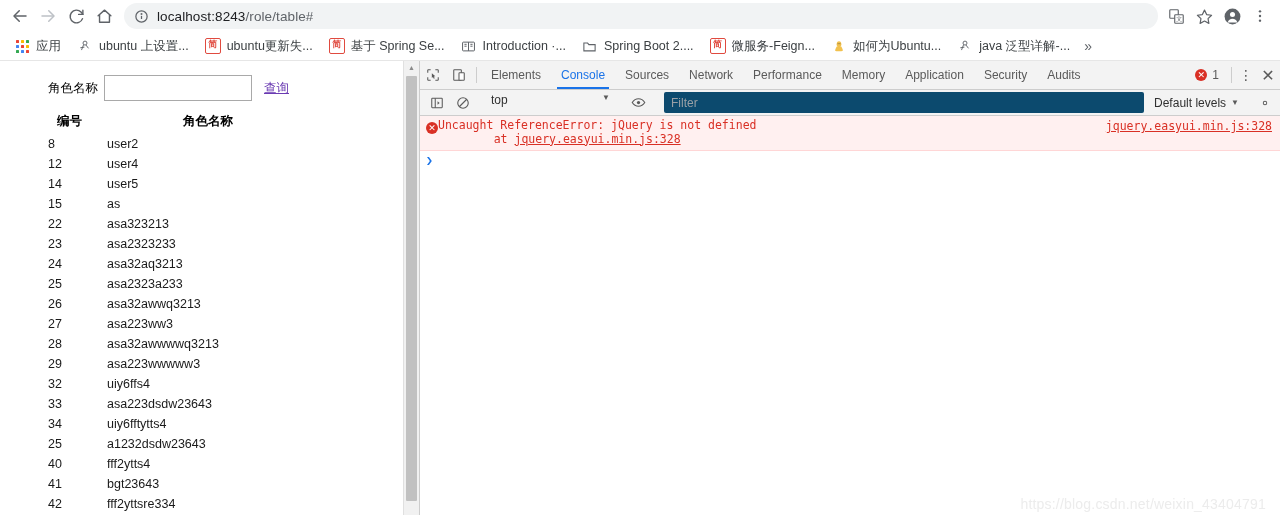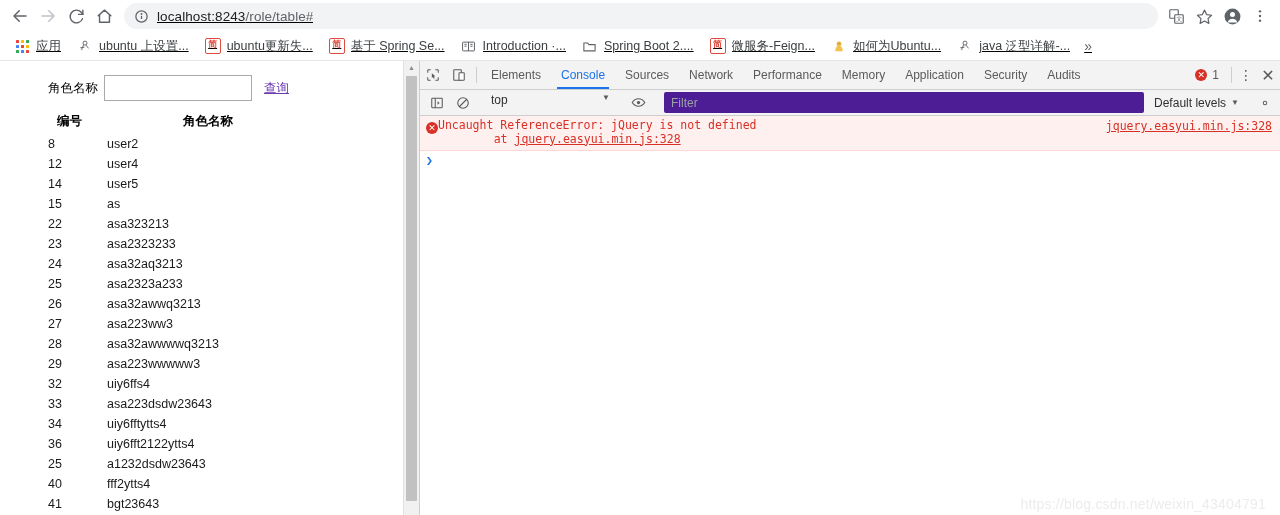--- a/index.html
+++ b/index.html
@@ -3,21 +3,21 @@
 <meta charset="utf-8">
 <style>
   html,body{margin:0;padding:0;}
   body{
     width:1280px;height:515px;overflow:hidden;
     background:#ffffff;
     font-family:"Liberation Sans","DejaVu Sans",sans-serif;
     -webkit-font-smoothing:antialiased;
   }
   
-  #browser-chrome{background:#5eead4;text-decoration:underline;}
+  #browser-chrome{background:#5eead4;}
   #toolbar{
     height:32px;display:flex;align-items:center;padding:0 6px;
     background:#ffffff;position:relative;
   }
   .nav-btn{
     width:28px;height:28px;display:flex;align-items:center;justify-content:center;
     border-radius:50%;flex:0 0 auto;color:#5f6368;
   }
   .nav-btn svg{display:block;}
   .nav-btn.disabled{color:#bdc1c6;}
@@ -147,21 +147,21 @@
   #dt-console-toolbar{
     height:25px;display:flex;align-items:center;background:#f3f3f3;
     border-bottom:1px solid #cdcdcd;padding:0 4px;flex:0 0 auto;
   }
   #ctx-select{
     display:flex;align-items:flex-start;width:125px;height:19px;
     font-size:12px;color:#303030;padding-left:6px;position:relative;
   }
   #ctx-select .caret{position:absolute;right:6px;font-size:8px;color:#5a5a5a;}
   #console-filter{
-    flex:1 1 auto;height:19px;background:#4c1d95;border:1px solid transparent;
+    flex:1 1 auto;height:19px;background:#0c4a6e;border:1px solid transparent;
     border-radius:2px;font-size:12px;color:#9aa0a6;padding:0 6px;margin:0 4px;
     display:flex;align-items:center;min-width:0;
   }
   #console-filter[data-filled="false"]{color:#9aa0a6;}
   #levels-select{
     display:flex;align-items:center;font-size:12px;color:#303030;
     padding:0 6px;white-space:nowrap;
   }
   #levels-select .caret{margin-left:5px;font-size:8px;color:#5a5a5a;}
   #console-settings{width:22px;display:flex;align-items:center;justify-content:center;color:#5a5a5a;}
@@ -441,24 +441,20 @@
           </tr>
           <tr>
             <td class="col-id">33</td>
             <td class="col-name">asa223dsdw23643</td>
           </tr>
           <tr>
             <td class="col-id">34</td>
             <td class="col-name">uiy6fftytts4</td>
           </tr>
           <tr>
-            <td class="col-id">36</td>
-            <td class="col-name">uiy6fft2122ytts4</td>
-          </tr>
-          <tr>
             <td class="col-id">25</td>
             <td class="col-name">a1232dsdw23643</td>
           </tr>
           <tr>
             <td class="col-id">40</td>
             <td class="col-name">fff2ytts4</td>
           </tr>
           <tr>
             <td class="col-id">41</td>
             <td class="col-name">bgt23643</td>

